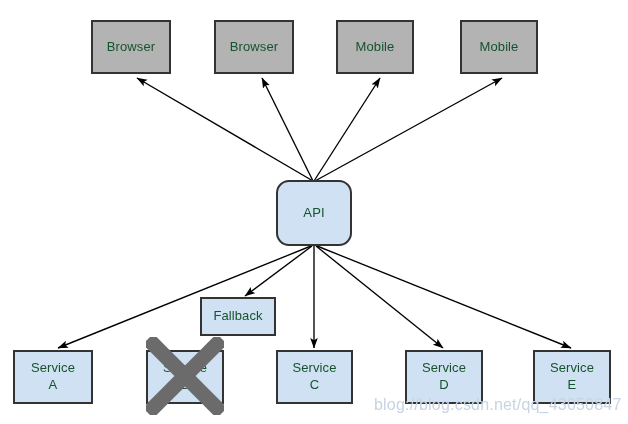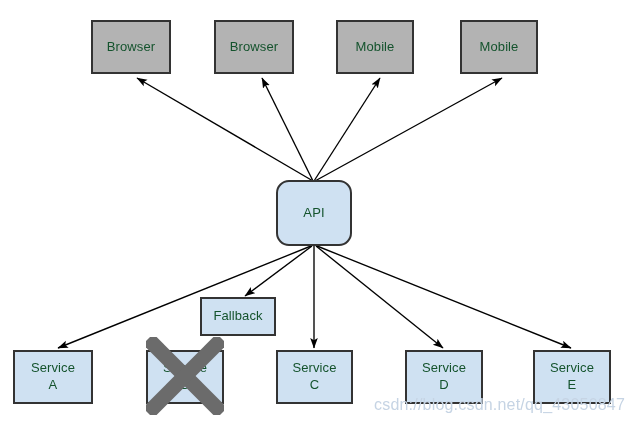--- a/index.html
+++ b/index.html
@@ -130,15 +130,15 @@
   <div class="node svc" id="node-service-e" style="left: 533px; top: 350px; width: 78px; height: 54px; background: rgb(207, 225, 242); border-color: rgb(51, 51, 51);">
     <span class="node-label">Service
 E</span>
   </div>
 
   <svg id="crossmark" xmlns="http://www.w3.org/2000/svg" width="78" height="78" viewBox="0 0 78 78" style="left: 146px; top: 337px;">
       <line x1="2" y1="2" x2="76" y2="76" stroke="#6b6b6b" stroke-width="15"></line>
       <line x1="76" y1="2" x2="2" y2="76" stroke="#6b6b6b" stroke-width="15"></line>
     </svg>
 
-  <div id="watermark" style="color: rgb(198, 212, 228);">csdn://blog.csdn.net/qq_43050847</div>
+  <div id="watermark" style="color: rgb(198, 212, 228);">blog://blog.csdn.net/qq_43050847</div>
 
 </div>
 
 </body></html>

